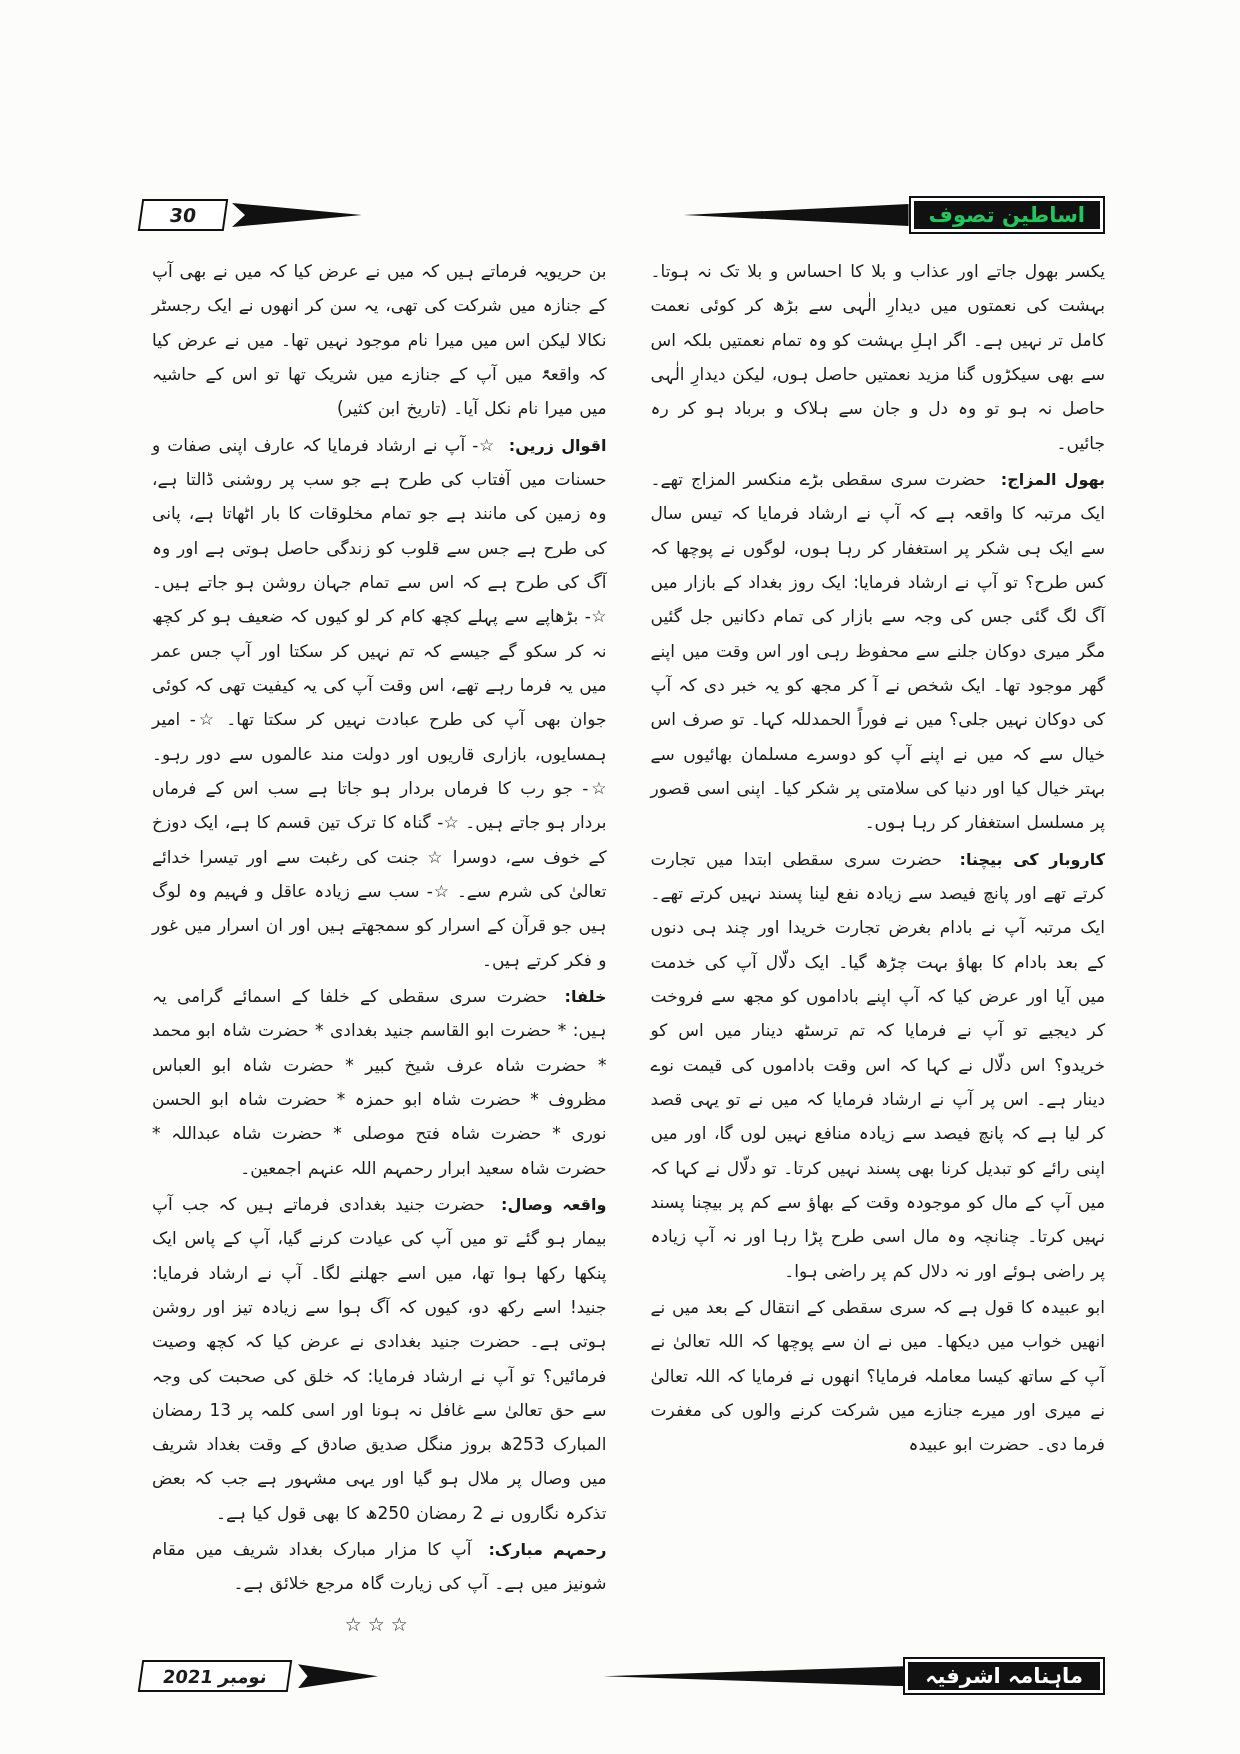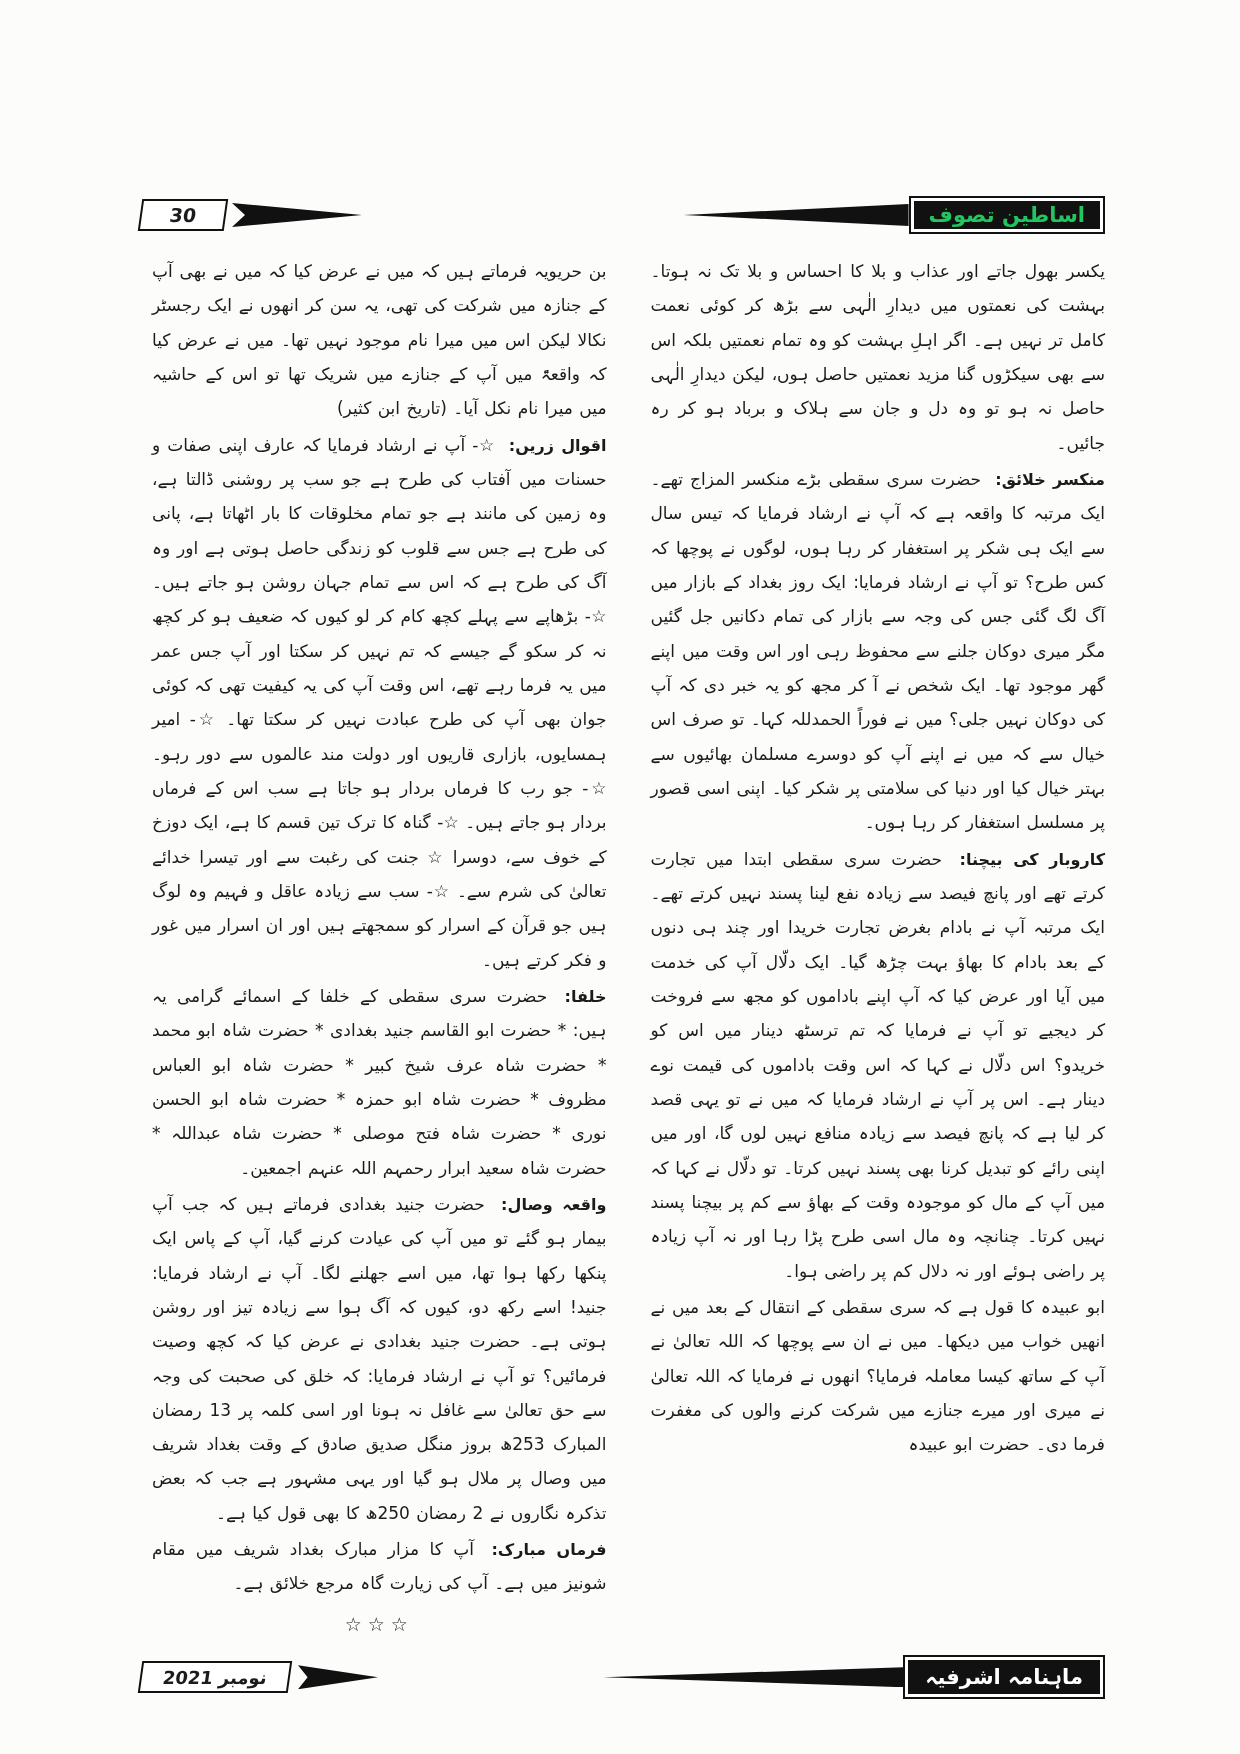--- a/index.html
+++ b/index.html
@@ -67,21 +67,21 @@
     width:80px; height:24px; background:#111; margin-left:8px;
     clip-path:polygon(0 0, 100% 50%, 0 100%, 12% 50%);
   }
   .footer-spacer { flex:1; }
   .footer-banner { display:flex; align-items:center; }
   .footer-tail {
     width:300px; height:20px; background:#111;
     clip-path:polygon(0 50%, 100% 0, 100% 100%);
   }
   .footer-label {
-    height:44px; background:#111; color:#fff; padding:4px 20px;
+    height:38px; background:#111; color:#fff; padding:4px 20px;
     border:2px solid #111; box-shadow:inset 0 0 0 3px #fff;
     display:flex; align-items:center; justify-content:center;
     font-size:21px; font-weight:bold; direction:rtl;
   }
 </style>
 </head>
 <body>
 
 <div class="page">
 
@@ -95,21 +95,21 @@
     </div>
   </header>
 
   <main class="content">
 
     <section class="col">
       <p class="para">
         <span>یکسر بھول جاتے اور عذاب و بلا کا احساس و بلا تک نہ ہوتا۔ بہشت کی نعمتوں میں دیدارِ الٰہی سے بڑھ کر کوئی نعمت کامل تر نہیں ہے۔ اگر اہلِ بہشت کو وہ تمام نعمتیں بلکہ اس سے بھی سیکڑوں گنا مزید نعمتیں حاصل ہوں، لیکن دیدارِ الٰہی حاصل نہ ہو تو وہ دل و جان سے ہلاک و برباد ہو کر رہ جائیں۔</span>
       </p>
       <p class="para">
-        <span class="run-head">منکسر خلائق:</span>
+        <span class="run-head">بھول المزاج:</span>
         <span>حضرت سری سقطی بڑے منکسر المزاج تھے۔ ایک مرتبہ کا واقعہ ہے کہ آپ نے ارشاد فرمایا کہ تیس سال سے ایک ہی شکر پر استغفار کر رہا ہوں، لوگوں نے پوچھا کہ کس طرح؟ تو آپ نے ارشاد فرمایا: ایک روز بغداد کے بازار میں آگ لگ گئی جس کی وجہ سے بازار کی تمام دکانیں جل گئیں مگر میری دوکان جلنے سے محفوظ رہی اور اس وقت میں اپنے گھر موجود تھا۔ ایک شخص نے آ کر مجھ کو یہ خبر دی کہ آپ کی دوکان نہیں جلی؟ میں نے فوراً الحمدللہ کہا۔ تو صرف اس خیال سے کہ میں نے اپنے آپ کو دوسرے مسلمان بھائیوں سے بہتر خیال کیا اور دنیا کی سلامتی پر شکر کیا۔ اپنی اسی قصور پر مسلسل استغفار کر رہا ہوں۔</span>
       </p>
       <p class="para">
         <span class="run-head">کاروبار کی بیچنا:</span>
         <span>حضرت سری سقطی ابتدا میں تجارت کرتے تھے اور پانچ فیصد سے زیادہ نفع لینا پسند نہیں کرتے تھے۔ ایک مرتبہ آپ نے بادام بغرض تجارت خریدا اور چند ہی دنوں کے بعد بادام کا بھاؤ بہت چڑھ گیا۔ ایک دلّال آپ کی خدمت میں آیا اور عرض کیا کہ آپ اپنے باداموں کو مجھ سے فروخت کر دیجیے تو آپ نے فرمایا کہ تم ترسٹھ دینار میں اس کو خریدو؟ اس دلّال نے کہا کہ اس وقت باداموں کی قیمت نوے دینار ہے۔ اس پر آپ نے ارشاد فرمایا کہ میں نے تو یہی قصد کر لیا ہے کہ پانچ فیصد سے زیادہ منافع نہیں لوں گا، اور میں اپنی رائے کو تبدیل کرنا بھی پسند نہیں کرتا۔ تو دلّال نے کہا کہ میں آپ کے مال کو موجودہ وقت کے بھاؤ سے کم پر بیچنا پسند نہیں کرتا۔ چنانچہ وہ مال اسی طرح پڑا رہا اور نہ آپ زیادہ پر راضی ہوئے اور نہ دلال کم پر راضی ہوا۔</span>
       </p>
       <p class="para">
         <span>ابو عبیدہ کا قول ہے کہ سری سقطی کے انتقال کے بعد میں نے انھیں خواب میں دیکھا۔ میں نے ان سے پوچھا کہ اللہ تعالیٰ نے آپ کے ساتھ کیسا معاملہ فرمایا؟ انھوں نے فرمایا کہ اللہ تعالیٰ نے میری اور میرے جنازے میں شرکت کرنے والوں کی مغفرت فرما دی۔ حضرت ابو عبیدہ</span>
       </p>
     </section>
@@ -124,21 +124,21 @@
       </p>
       <p class="para">
         <span class="run-head">خلفا:</span>
         <span>حضرت سری سقطی کے خلفا کے اسمائے گرامی یہ ہیں: * حضرت ابو القاسم جنید بغدادی * حضرت شاہ ابو محمد * حضرت شاہ عرف شیخ کبیر * حضرت شاہ ابو العباس مظروف * حضرت شاہ ابو حمزہ * حضرت شاہ ابو الحسن نوری * حضرت شاہ فتح موصلی * حضرت شاہ عبداللہ * حضرت شاہ سعید ابرار رحمہم اللہ عنہم اجمعین۔</span>
       </p>
       <p class="para">
         <span class="run-head">واقعہ وصال:</span>
         <span>حضرت جنید بغدادی فرماتے ہیں کہ جب آپ بیمار ہو گئے تو میں آپ کی عیادت کرنے گیا، آپ کے پاس ایک پنکھا رکھا ہوا تھا، میں اسے جھلنے لگا۔ آپ نے ارشاد فرمایا: جنید! اسے رکھ دو، کیوں کہ آگ ہوا سے زیادہ تیز اور روشن ہوتی ہے۔ حضرت جنید بغدادی نے عرض کیا کہ کچھ وصیت فرمائیں؟ تو آپ نے ارشاد فرمایا: کہ خلق کی صحبت کی وجہ سے حق تعالیٰ سے غافل نہ ہونا اور اسی کلمہ پر 13 رمضان المبارک 253ھ بروز منگل صدیق صادق کے وقت بغداد شریف میں وصال پر ملال ہو گیا اور یہی مشہور ہے جب کہ بعض تذکرہ نگاروں نے 2 رمضان 250ھ کا بھی قول کیا ہے۔</span>
       </p>
       <p class="para">
-        <span class="run-head">فرماں مبارک:</span>
+        <span class="run-head">رحمہم مبارک:</span>
         <span>آپ کا مزار مبارک بغداد شریف میں مقام شونیز میں ہے۔ آپ کی زیارت گاہ مرجع خلائق ہے۔</span>
       </p>
       <p class="para center-line">☆☆☆</p>
     </section>
 
   </main>
 
   <footer class="page-footer">
     <div class="footer-date-box">نومبر 2021</div>
     <div class="footer-arrow"></div>

